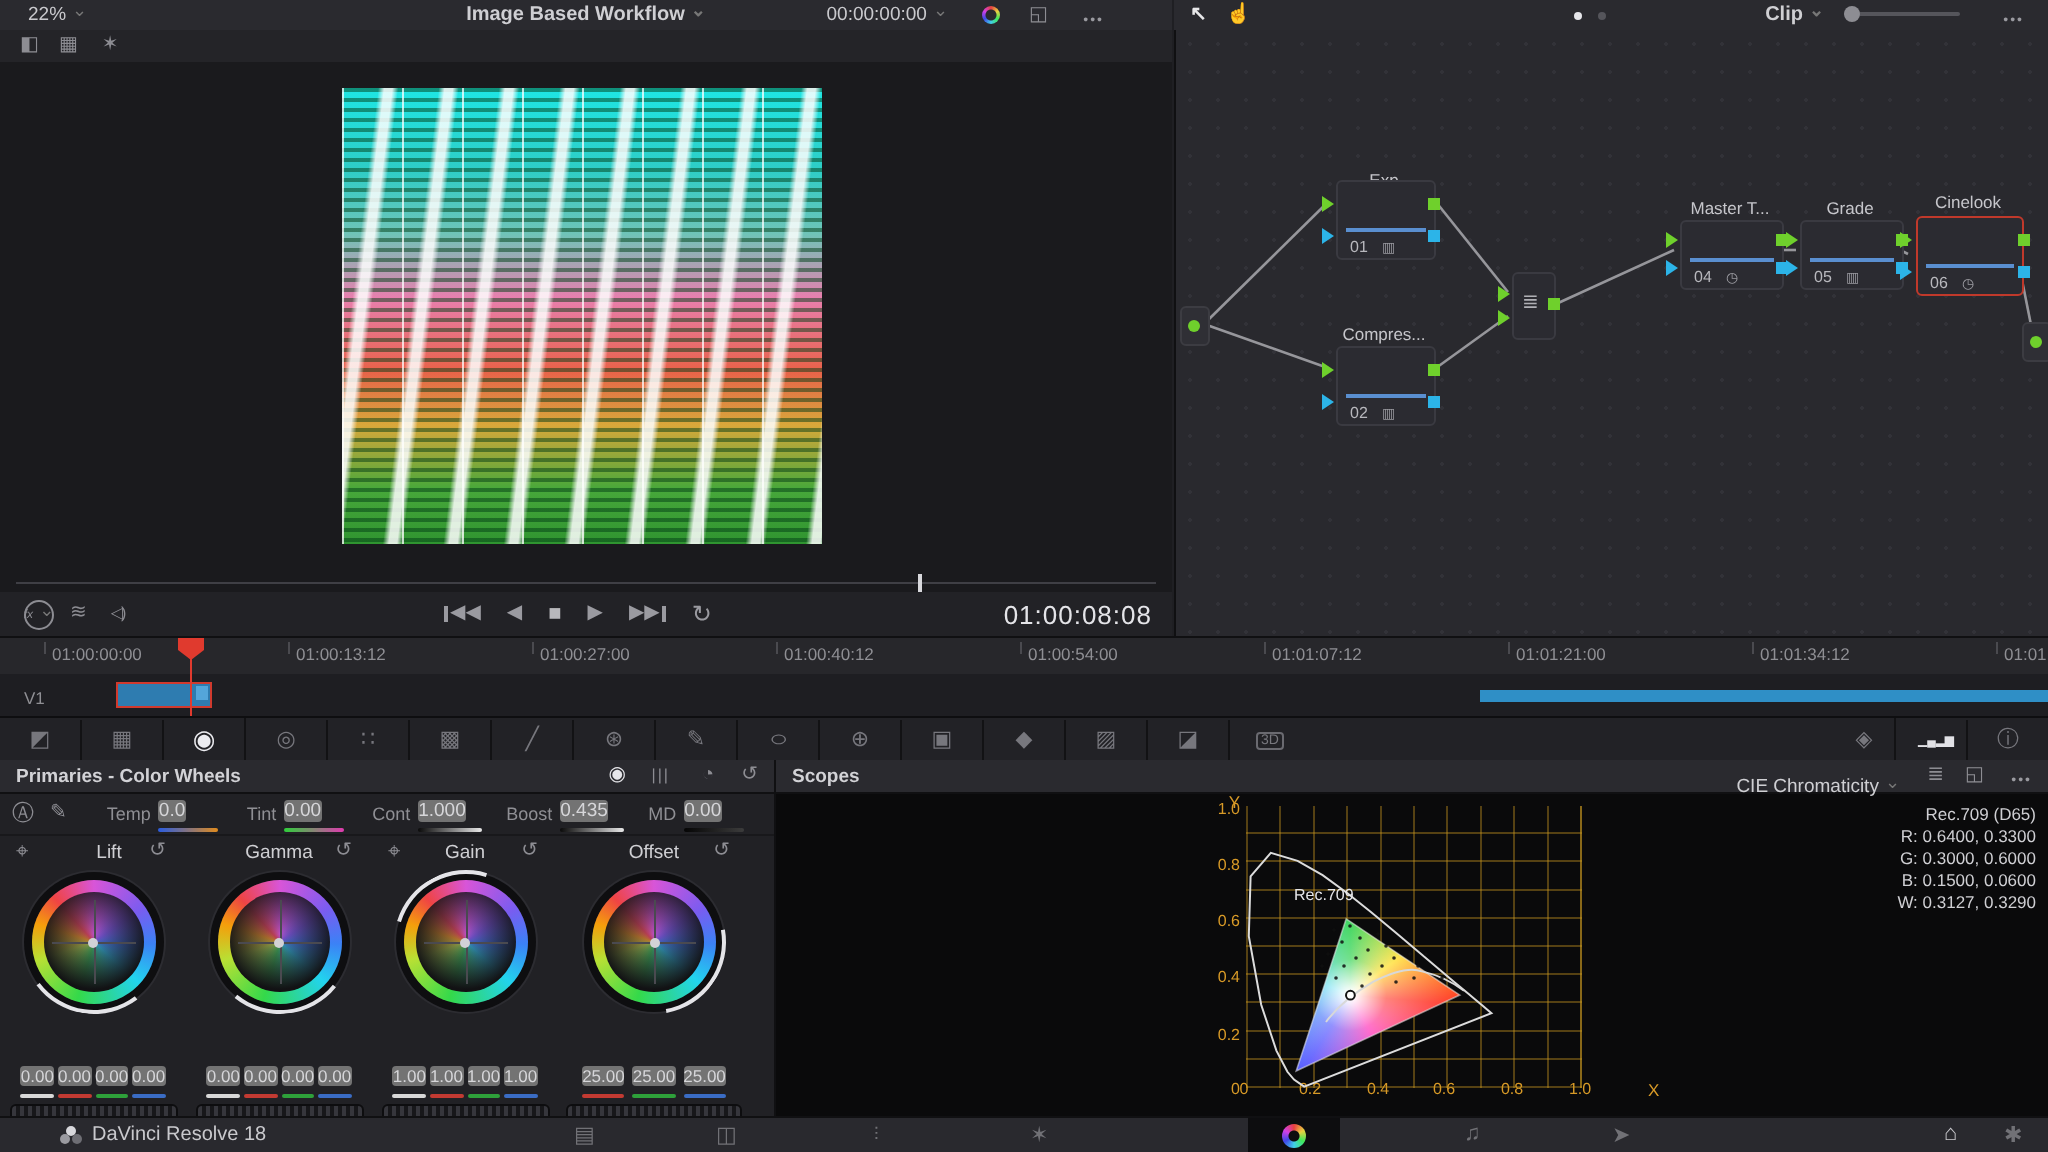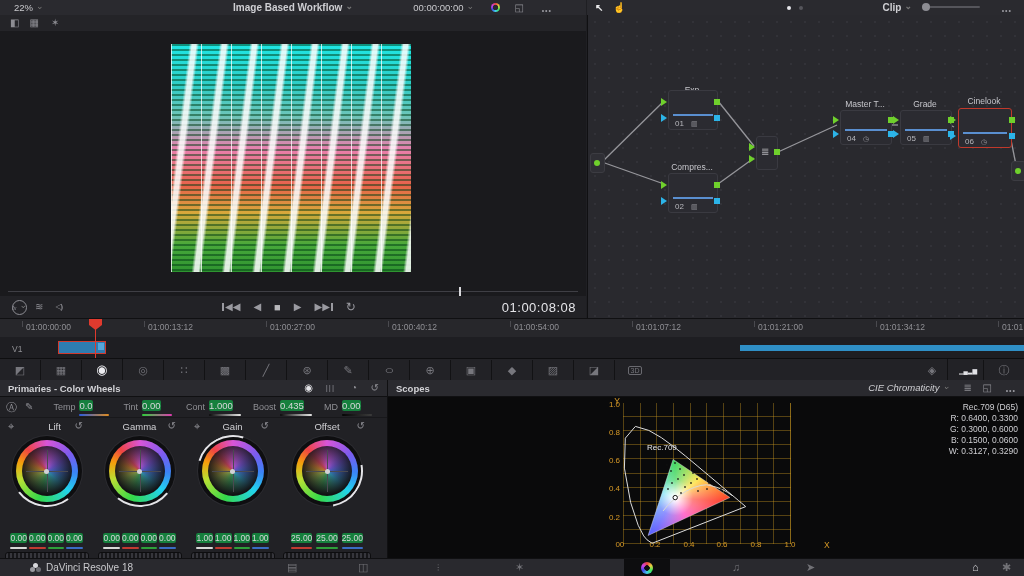--- a/index.html
+++ b/index.html
@@ -5,21 +5,21 @@
   html,body{margin:0;padding:0;background:#000;}
   #app{position:relative;width:1024px;height:576px;background:#1f1f23;overflow:hidden;
        font-family:"Liberation Sans",sans-serif;color:#aaa;font-size:10px;}
   .abs{position:absolute;}
   .flex{display:flex;align-items:center;}
   .hdr{background:#2a2a2f;border-bottom:1px solid #101012;}
   .ico{color:#8d8d93;font-size:10px;line-height:1;display:inline-flex;align-items:center;justify-content:center;}
   .chev::after{content:"⌄";color:#777;font-size:9px;margin-left:3px;position:relative;top:-2px;}
   .dots3::before{content:"•••";letter-spacing:1px;font-size:7px;color:#9a9aa0;}
   .lbl{color:#8f8f94;}
-  .vbox{background:#15803d;color:#d6d6d9;border-radius:2px;text-align:center;
+  .vbox{background:#737373;color:#d6d6d9;border-radius:2px;text-align:center;
         font-size:9.5px;line-height:13px;height:13px;}
   .uline{height:2px;border-radius:1px;margin-top:2px;}
   .g-temp{background:linear-gradient(90deg,#2a5ce0,#e08b1e);}
   .g-tint{background:linear-gradient(90deg,#2ecf3a,#e03ab0);}
   .g-bw{background:linear-gradient(90deg,#0a0a0a,#e8e8e8);}
   .g-dark{background:linear-gradient(90deg,#050505,#3c3c3c);}
   .g-w{background:#d8d8d8;}
   .g-r{background:#c23a32;} .g-g{background:#2ea03a;} .g-b{background:#3a6cc4;}
   
   .wheel{position:relative;width:62px;height:62px;border-radius:50%;
@@ -409,21 +409,21 @@
       <span class="lbl" style="margin-left:10px;font-size:8.5px;">Hue</span>
       <span style="margin-left:4px;"><span class="vbox" style="width:30px;font-size:8.5px;">50.00</span></span>
       <span class="lbl" style="margin-left:8px;font-size:8.5px;">L. Mix</span>
       <span style="margin-left:4px;"><span class="vbox" style="width:34px;font-size:8.5px;">100.00</span></span>
     </div>
   </div>
 
   <div class="abs" style="left:388px;top:380px;width:636px;height:178px;background:#0a0a0b;">
     <div class="flex hdr" style="height:16px;background:#2a2a2f;">
       <span style="margin-left:8px;color:#d2d2d6;font-size:9.5px;font-weight:bold;">Scopes</span>
-      <span class="abs chev" style="right:74px;top:2px;color:#cfcfd3;font-size:9.5px;font-style:italic;">CIE Chromaticity</span>
+      <span class="abs chev" style="right:74px;top:8px;color:#cfcfd3;font-size:9.5px;">CIE Chromaticity</span>
       <span class="abs ico i-mixer3" style="right:52px;top:3px;"></span>
       <span class="abs ico i-expand" style="right:32px;top:3px;"></span>
       <span class="abs dots3" style="right:8px;top:4px;"></span>
     </div>
 
     <span class="abs" style="left:212px;top:16px;width:20px;text-align:right;color:#d89a27;font-size:8.5px;">Y</span>
     <span class="abs" style="left:436px;top:160px;color:#d89a27;font-size:8.5px;">X</span>
 
     <span class="abs" style="left:206px;top:20px;width:26px;text-align:right;color:#d89a27;font-size:8px;">1.0</span>
     <span class="abs" style="left:206px;top:48px;width:26px;text-align:right;color:#d89a27;font-size:8px;">0.8</span>

